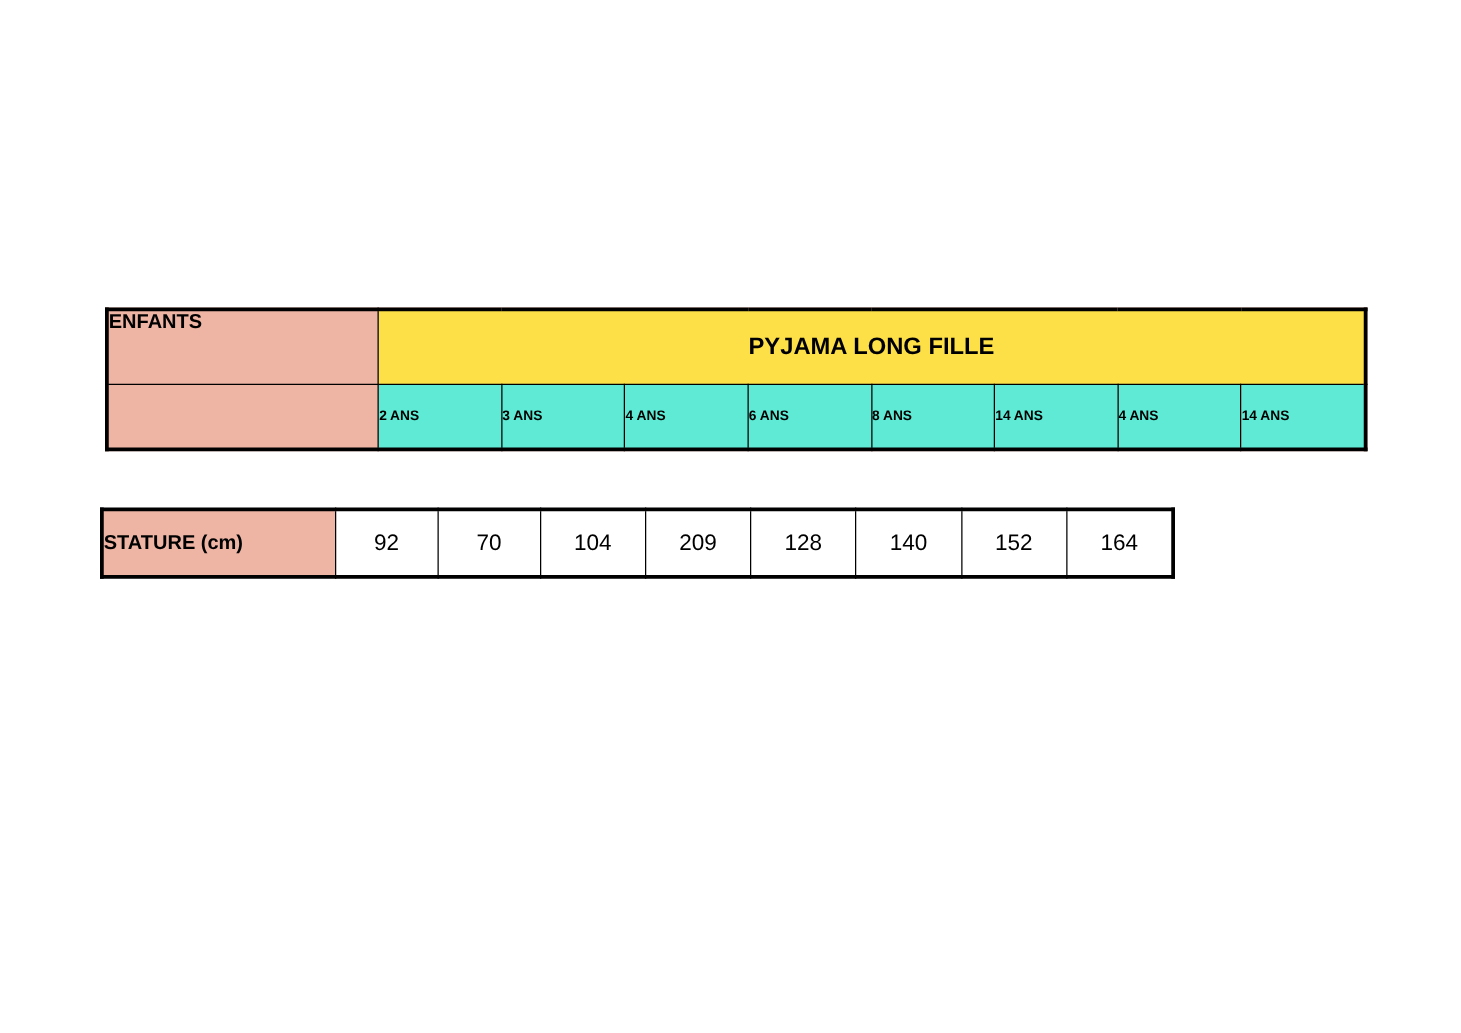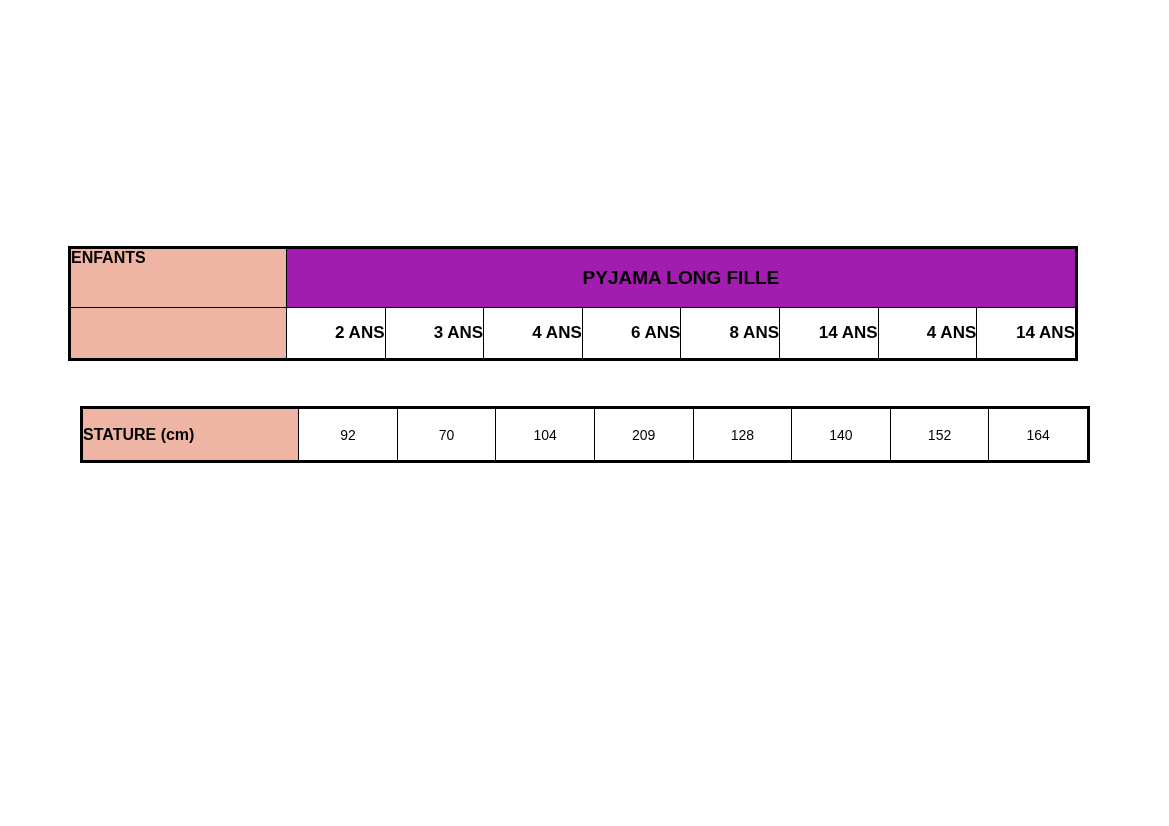--- a/index.html
+++ b/index.html
@@ -12,21 +12,21 @@
     height: 826px;
     position: relative;
     font-family: "Liberation Sans", sans-serif;
     color: #000000;
     overflow: hidden;
   }
 
   
   .size-chart {
     position: absolute;
-    left: 68px;
+    left: 84px;
     top: 246px;
     width: 1010px;
     border: 3px solid #000000;
     box-sizing: border-box;
     border-collapse: collapse;
     background: #eeb4a4;
   }
   .size-chart td, .size-chart th {
     border: 1px solid #000000;
     padding: 0;
@@ -38,51 +38,51 @@
     vertical-align: top;
     text-align: left;
     font-size: 16px;
     font-weight: bold;
     padding: 10px 0 0 8px;
     width: 218px;
     border-left: none;
     border-top: none;
   }
   .title-cell {
-    background: #a21caf;
+    background: #fde047;
     text-align: center;
     vertical-align: middle;
     font-size: 19px;
     font-weight: bold;
     height: 58px;
     border-top: none;
     border-right: none;
   }
   .empty-left {
     background: #eeb4a4;
     border-left: none;
     border-bottom: none;
   }
   .age-cell {
-    background: #ffffff;
-    text-align: right;
+    background: #5eead4;
+    text-align: left;
     vertical-align: middle;
-    font-size: 17px;
+    font-size: 11px;
     font-weight: bold;
     height: 50px;
     width: 99px;
   }
   .age-cell.last { border-right: none; }
 
   
   .measure-chart {
     position: absolute;
     left: 80px;
     top: 406px;
-    width: 1010px;
+    width: 860px;
     border: 3px solid #000000;
     box-sizing: border-box;
     border-collapse: collapse;
   }
   .measure-chart td {
     border: 1px solid #000000;
     padding: 0;
   }
   .row-label {
     background: #eeb4a4;
@@ -90,21 +90,21 @@
     font-weight: bold;
     text-align: left;
     padding-left: 8px;
     width: 218px;
     height: 51px;
     border-left: none;
   }
   .val {
     text-align: center;
     vertical-align: middle;
-    font-size: 14px;
+    font-size: 18px;
     height: 51px;
     width: 99px;
   }
   .val.last { border-right: none; text-align: center; }
   .row-stature .row-label, .row-stature .val { border-top: none; }
   .row-waist .row-label, .row-waist .val { border-bottom: none; }
   .row-stature .val { background: #ffffff; }
   .row-waist .val { background: #eeeeee; }
 </style>
 </head>

